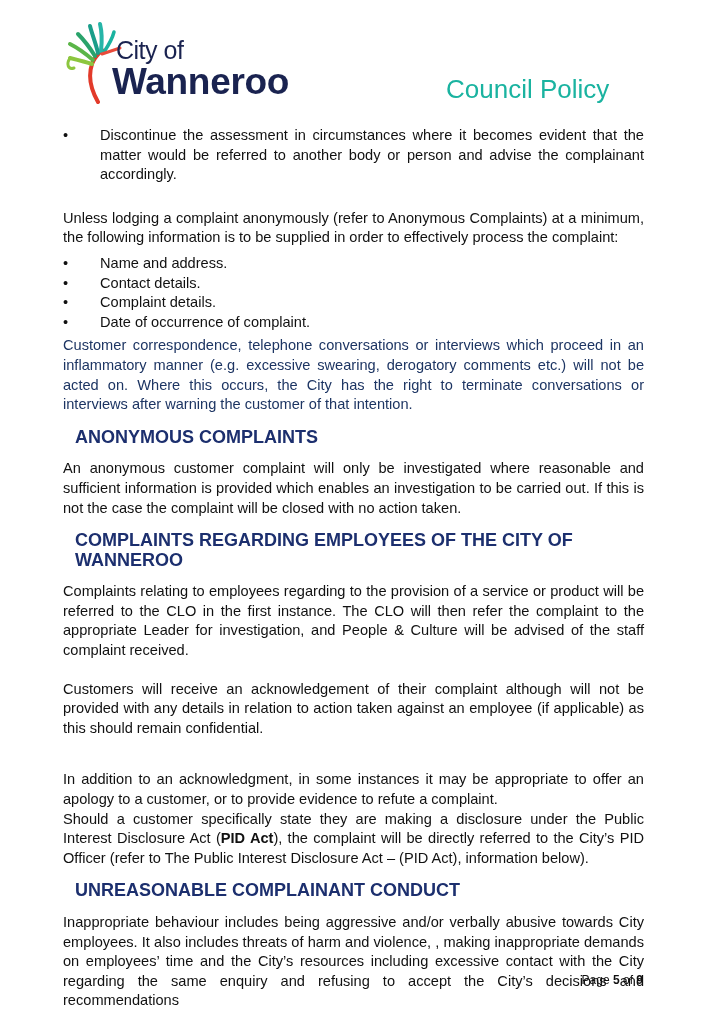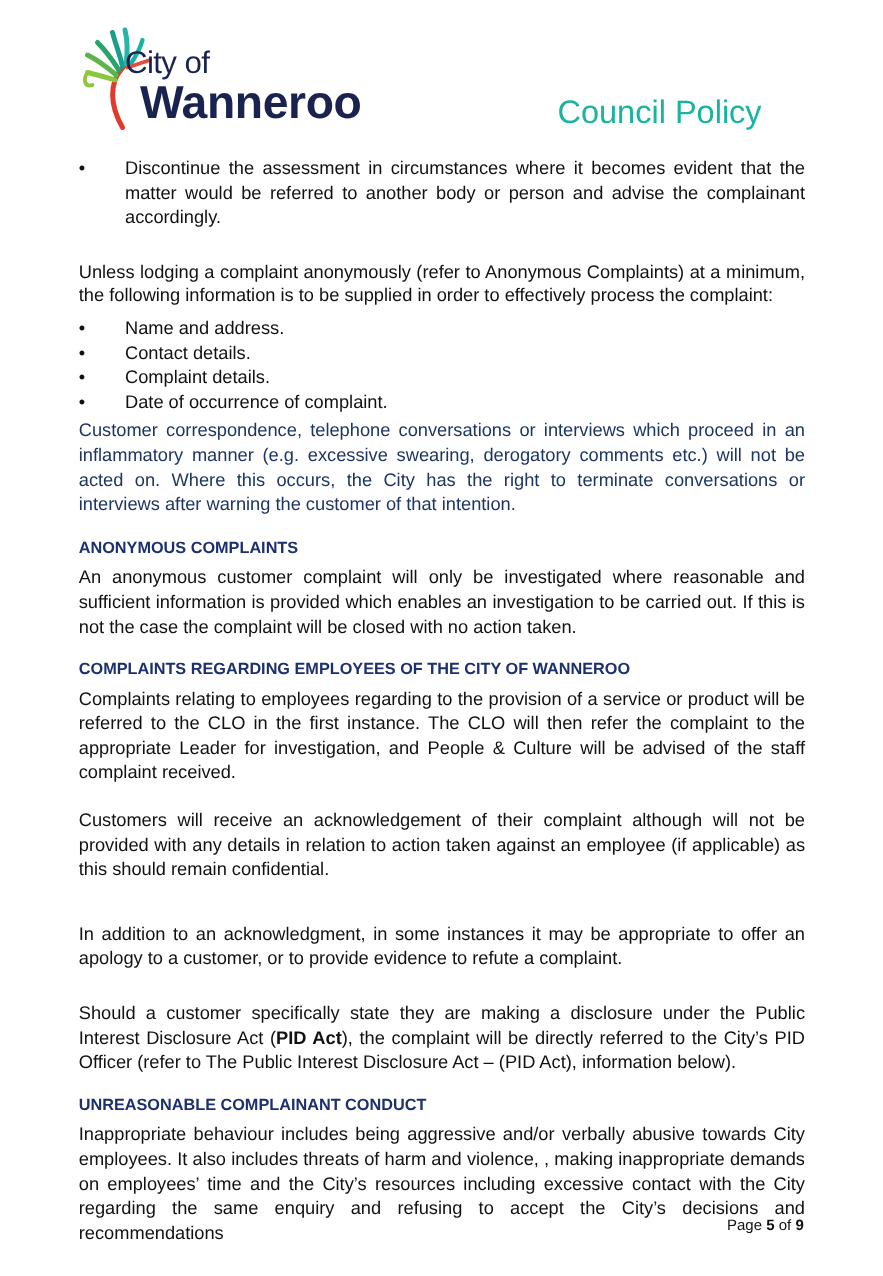--- a/index.html
+++ b/index.html
@@ -1,30 +1,30 @@
 <!DOCTYPE html>
 <html><head>
 <meta charset="utf-8">
 <style>
   html, body { margin: 0; padding: 0; background: #ffffff; }
   body {
     width: 706px; height: 1021px; position: relative; overflow: hidden;
     font-family: "Liberation Sans", sans-serif; color: #111;
   }
   .logo { position: absolute; left: 64px; top: 18px; width: 230px; height: 86px; }
-  .logo-city { position: absolute; left: 36px; top: 18px; font-size: 25px; color: #1a2350; letter-spacing: -0.5px; font-family: "Liberation Sans", sans-serif; }
+  .logo-city { position: absolute; left: 52px; top: 18px; font-size: 25px; color: #1a2350; letter-spacing: -0.5px; font-family: "Liberation Sans", sans-serif; }
   .logo-wanneroo { position: absolute; left: 48px; top: 43px; font-size: 37px; font-weight: bold; color: #1a2350; letter-spacing: -0.3px; font-family: Liberation Sans, sans-serif; }
   .doc-type { position: absolute; left: 446px; top: 74px; font-size: 26px; color: #1ab3a0; }
 
   .content { position: absolute; left: 63px; top: 126px; width: 581px; font-size: 14.6px; line-height: 19.6px; }
   .bullet { position: relative; padding-left: 37px; }
   .bullet .dot { position: absolute; left: 0; top: 0; }
   p { margin: 0; text-align: justify; }
   .blue { color: #1d3563; }
-  h3 { margin: 0; font-size: 13px; font-weight: bold; color: #1c2f6e; }
+  h3 { margin: 12px; font-size: 18px; font-weight: bold; color: #1c2f6e; }
   .bold { font-weight: bold; font-family: "Liberation Sans Narrow", "Liberation Sans", sans-serif; }
   .footer { position: absolute; right: 63px; top: 973px; font-size: 12px; color: #111; }
   .footer b { font-weight: bold; }
 </style>
 </head>
 <body>
 
 <div class="logo">
   <svg width="60" height="86" viewBox="0 0 60 86" style="position:absolute;left:0;top:0">
     <path d="M34 84 C26 70 24 58 28 46 C30 40 34 36 38 32" stroke="#e23a2a" stroke-width="4" fill="none" stroke-linecap="round"></path>
@@ -60,19 +60,19 @@
 
   <p class="blue" style="margin-top:4px">Customer correspondence, telephone conversations or interviews which proceed in an inflammatory manner (e.g. excessive swearing, derogatory comments etc.) will not be acted on.  Where this occurs, the City has the right to terminate conversations or interviews after warning the customer of that intention.</p>
 
   <h3 style="margin-top:13px">ANONYMOUS COMPLAINTS</h3>
   <p style="margin-top:6px">An anonymous customer complaint will only be investigated where reasonable and sufficient information is provided which enables an investigation to be carried out.  If this is not the case the complaint will be closed with no action taken.</p>
 
   <h3 style="margin-top:13px">COMPLAINTS REGARDING EMPLOYEES OF THE CITY OF WANNEROO</h3>
   <p style="margin-top:6px">Complaints relating to employees regarding to the provision of a service or product will be referred to the CLO in the first instance.  The CLO will then refer the complaint to the appropriate Leader for investigation, and People &amp; Culture will be advised of the staff complaint received.</p>
   <p style="margin-top:19px">Customers will receive an acknowledgement of their complaint although will not be provided with any details in relation to action taken against an employee (if applicable) as this should remain confidential.</p>
   <p style="margin-top:32px">In addition to an acknowledgment, in some instances it may be appropriate to offer an apology to a customer, or to provide evidence to refute a complaint.</p>
-  <p style="margin-top:24px"><span>Should a customer specifically state they are making a disclosure under the Public Interest Disclosure Act (</span><span class="bold">PID Act</span><span>), the complaint will be directly referred to the City’s PID Officer (refer to The Public Interest Disclosure Act – (PID Act), information below).</span></p>
+  <p style=""><span>Should a customer specifically state they are making a disclosure under the Public Interest Disclosure Act (</span><span class="bold">PID Act</span><span>), the complaint will be directly referred to the City’s PID Officer (refer to The Public Interest Disclosure Act – (PID Act), information below).</span></p>
 
   <h3 style="margin-top:13px">UNREASONABLE COMPLAINANT CONDUCT</h3>
   <p style="margin-top:6px">Inappropriate behaviour includes being aggressive and/or verbally abusive towards City employees.   It also includes threats of harm and violence, , making inappropriate demands on employees’ time and the City’s resources including excessive contact with the City regarding the same enquiry and refusing to accept the City’s decisions and recommendations</p>
 </div>
 
 <div class="footer"><span>Page </span><b>5</b><span> of </span><b>9</b></div>
 
 </body></html>

